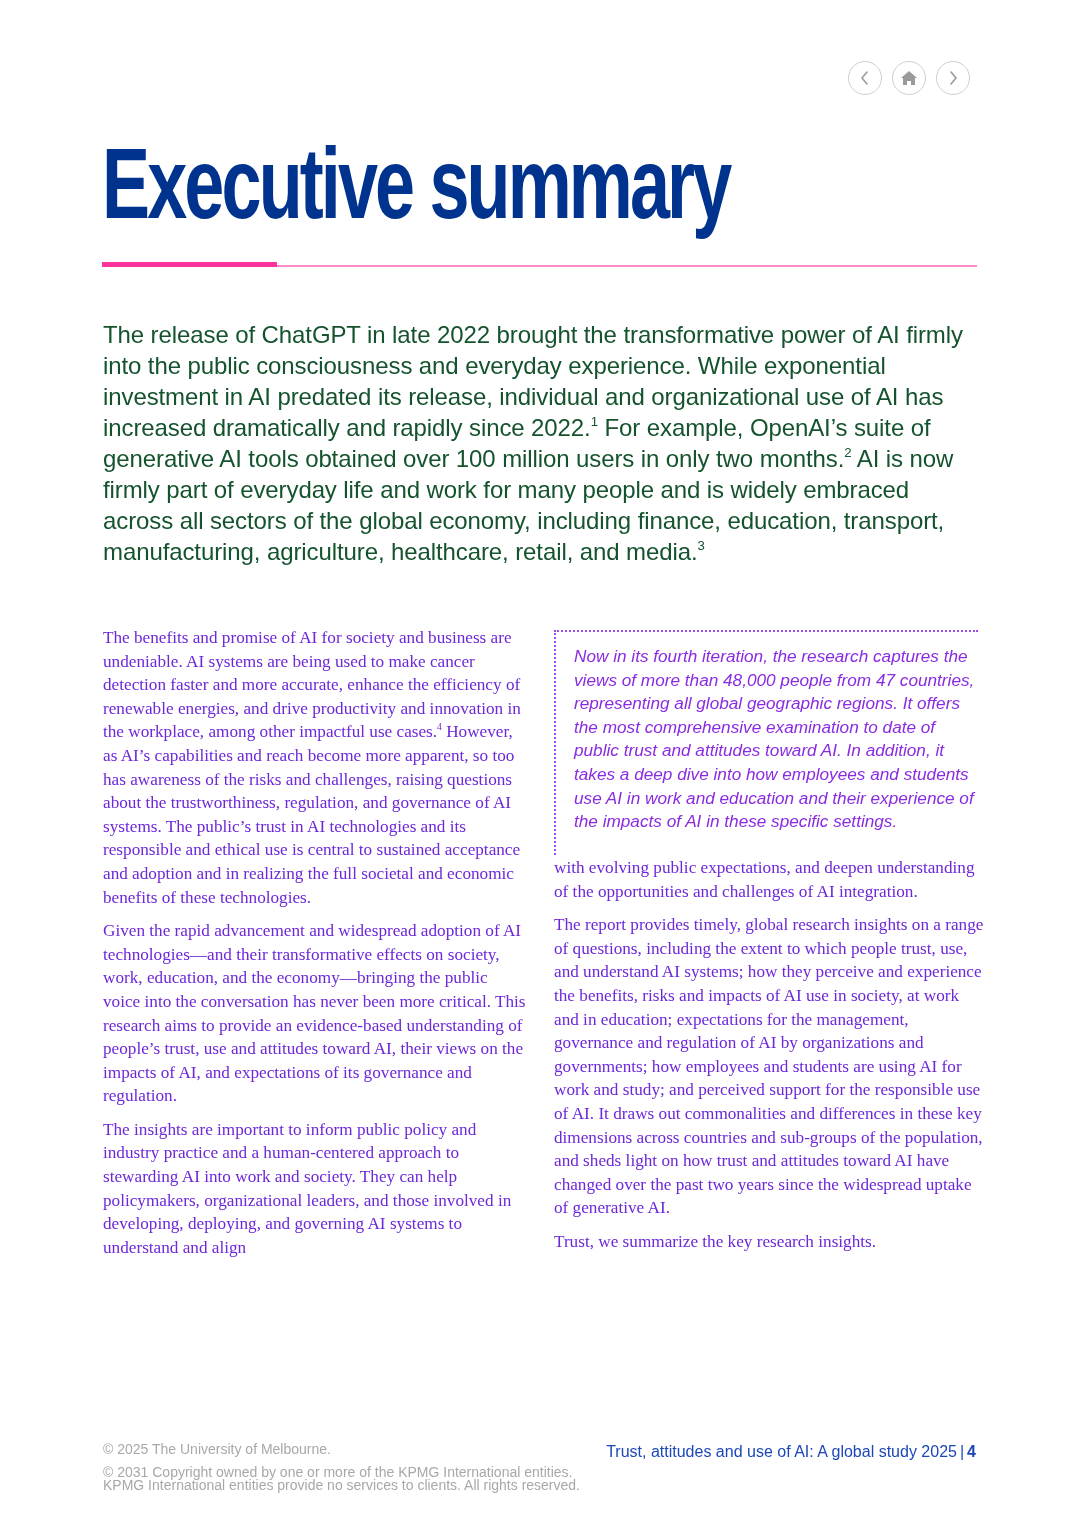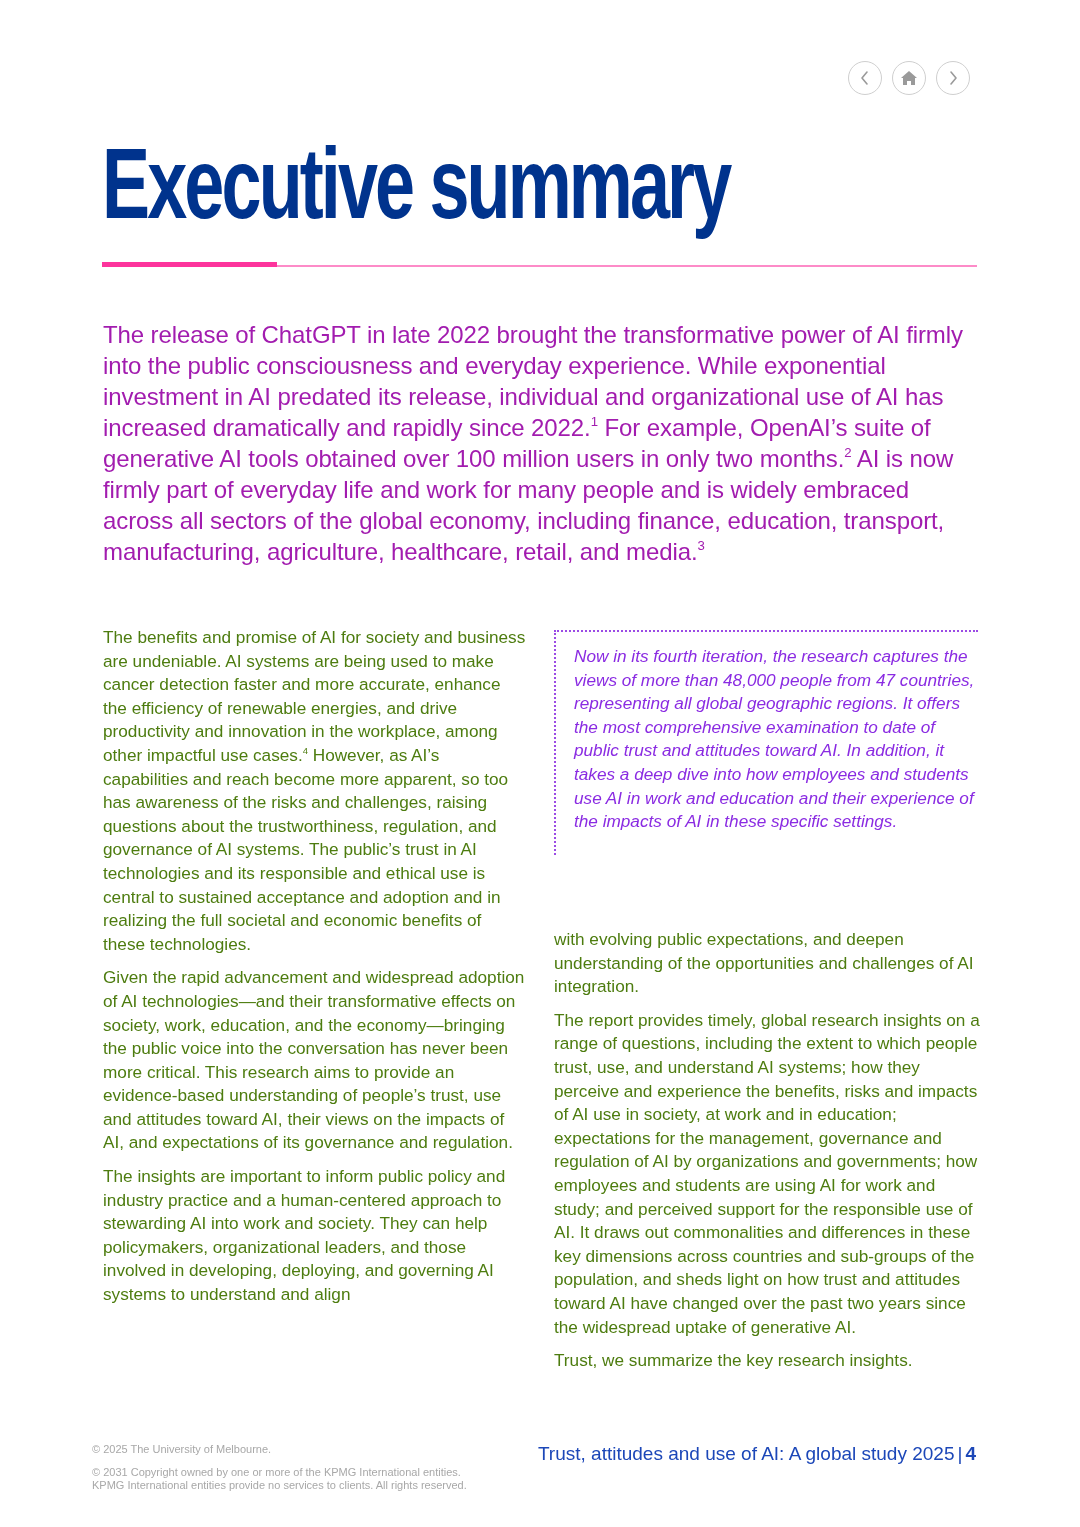--- a/index.html
+++ b/index.html
@@ -18,38 +18,38 @@
     position: absolute; left: 102px; top: 128px; margin: 0;
     font-family: "Liberation Sans", sans-serif; font-weight: bold;
     font-size: 100px; color: #00338d; letter-spacing: -4px;
     transform: scaleX(0.72); transform-origin: left top; white-space: nowrap;
     line-height: 1.1;
   }
   .rule-thin { position: absolute; left: 102px; top: 265px; width: 875px; height: 2px; background: #fd8bc8; }
   .rule-thick { position: absolute; left: 102px; top: 262px; width: 175px; height: 5px; background: #fd349c; }
   .intro {
     position: absolute; left: 103px; top: 319px; width: 860px; margin: 0;
-    color: #a21caf; font-size: 24px; line-height: 31px; letter-spacing: -0.1px;
+    color: #14532d; font-size: 24px; line-height: 31px; letter-spacing: -0.1px;
   }
   .intro sup, .col sup { font-size: 0.55em; vertical-align: 0.75em; line-height: 0; }
   .col { position: absolute; color: #1e49e2; font-size: 17.2px; line-height: 23.6px; }
-  .col p { margin: 0 0 10px 0; color: #4d7c0f; }
+  .col p { margin: 0 0 10px 0; color: #6d28d9; font-family: Liberation Serif, serif; }
   .col-left { left: 103px; top: 626px; width: 425px; }
-  .col-right { left: 554px; top: 928px; width: 430px; }
+  .col-right { left: 554px; top: 856px; width: 430px; }
   .callout {
     position: absolute; left: 554px; top: 630px; width: 424px; height: 225px;
     border-top: 2px dotted #9b4be5; border-left: 2px dotted #9b4be5; box-sizing: border-box;
   }
   .callout p {
     margin: 0; position: absolute; left: 18px; top: 13px; width: 410px;
     color: #8a2be2; font-size: 17.2px; line-height: 23.6px; font-style: italic;
   }
-  .footer-left { position: absolute; left: 92px; top: 1443px; color: #a8a8a8; font-size: 11px; line-height: 13px; }
+  .footer-left { position: absolute; left: 103px; top: 1443px; color: #a8a8a8; font-size: 14px; line-height: 13px; }
   .footer-left .line1 { margin-bottom: 10px; }
-  .footer-right { position: absolute; right: 104px; top: 1443px; color: #1c47b8; font-size: 19px; }
+  .footer-right { position: absolute; right: 104px; top: 1443px; color: #1c47b8; font-size: 16px; }
   .footer-right .sep { margin: 0 3px; }
   .footer-right .pg { font-weight: bold; }
 </style>
 </head>
 <body>
 
 <div class="nav">
   <div class="nav-btn">
     <svg width="14" height="16" viewBox="0 0 14 16">
       <polyline points="9,2 4,8 9,14" fill="none" stroke="#9a9a9a" stroke-width="1.6" stroke-linecap="round" stroke-linejoin="round"></polyline>

